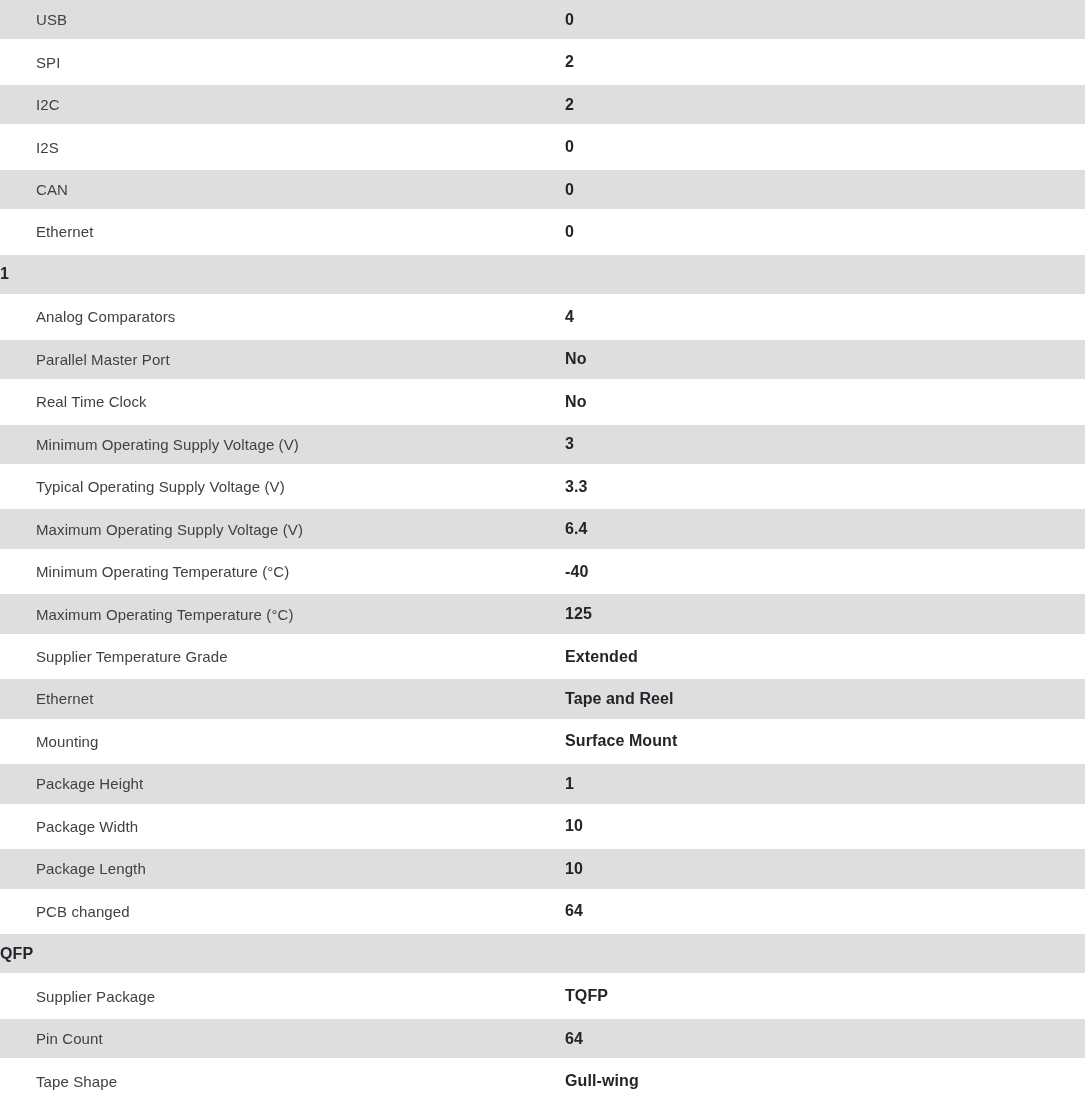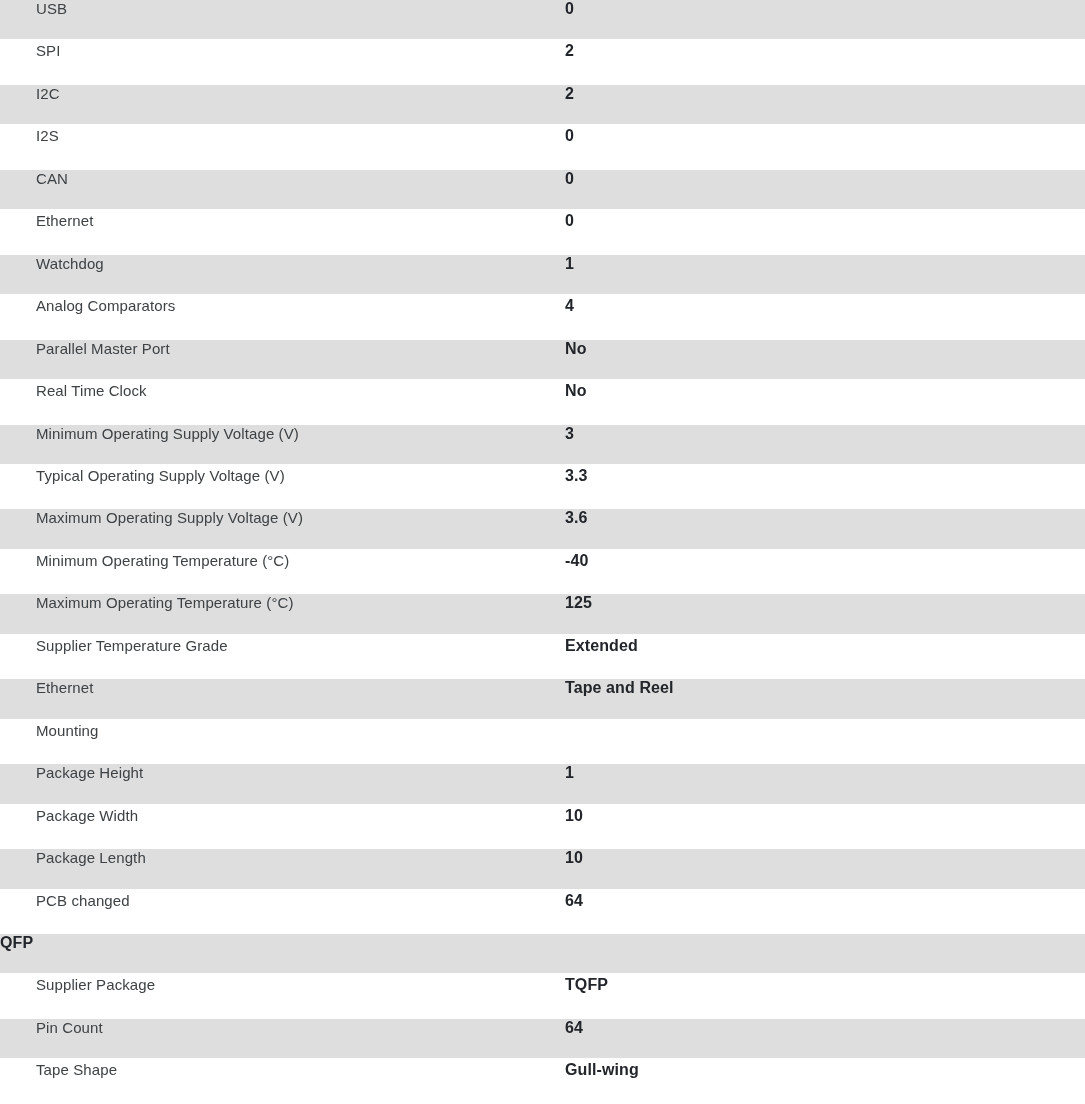--- a/index.html
+++ b/index.html
@@ -11,21 +11,21 @@
     width: 1085px;
     height: 1104px;
     overflow: hidden;
     font-family: "Liberation Sans", sans-serif;
   }
   .spec-table {
     width: 1085px;
   }
   .spec-row {
     display: flex;
-    align-items: flex-start;
+    align-items: center;
     height: 42.46px;
     box-sizing: border-box;
     border-bottom: 3px solid #ffffff;
     background: #ffffff;
   }
   .spec-table .spec-row:nth-child(odd) {
     background: #dedede;
   }
   .cell-label {
     box-sizing: border-box;
@@ -78,21 +78,20 @@
     <div class="cell-label">CAN</div>
     <div class="cell-value">0</div>
   </div>
 
   <div class="spec-row">
     <div class="cell-label">Ethernet</div>
     <div class="cell-value">0</div>
   </div>
 
   <div class="spec-row">
-    <div class="cell-label">Watchdog</div>
     <div class="cell-value">1</div>
   </div>
 
   <div class="spec-row">
     <div class="cell-label">Analog Comparators</div>
     <div class="cell-value">4</div>
   </div>
 
   <div class="spec-row">
     <div class="cell-label">Parallel Master Port</div>
@@ -109,21 +108,21 @@
     <div class="cell-value">3</div>
   </div>
 
   <div class="spec-row">
     <div class="cell-label">Typical Operating Supply Voltage (V)</div>
     <div class="cell-value">3.3</div>
   </div>
 
   <div class="spec-row">
     <div class="cell-label">Maximum Operating Supply Voltage (V)</div>
-    <div class="cell-value">3.6</div>
+    <div class="cell-value">6.4</div>
   </div>
 
   <div class="spec-row">
     <div class="cell-label">Minimum Operating Temperature (°C)</div>
     <div class="cell-value">-40</div>
   </div>
 
   <div class="spec-row">
     <div class="cell-label">Maximum Operating Temperature (°C)</div>
     <div class="cell-value">125</div>
@@ -134,20 +133,21 @@
     <div class="cell-value">Extended</div>
   </div>
 
   <div class="spec-row">
     <div class="cell-label">Ethernet</div>
     <div class="cell-value">Tape and Reel</div>
   </div>
 
   <div class="spec-row">
     <div class="cell-label">Mounting</div>
+    <div class="cell-value">Surface Mount</div>
   </div>
 
   <div class="spec-row">
     <div class="cell-label">Package Height</div>
     <div class="cell-value">1</div>
   </div>
 
   <div class="spec-row">
     <div class="cell-label">Package Width</div>
     <div class="cell-value">10</div>

